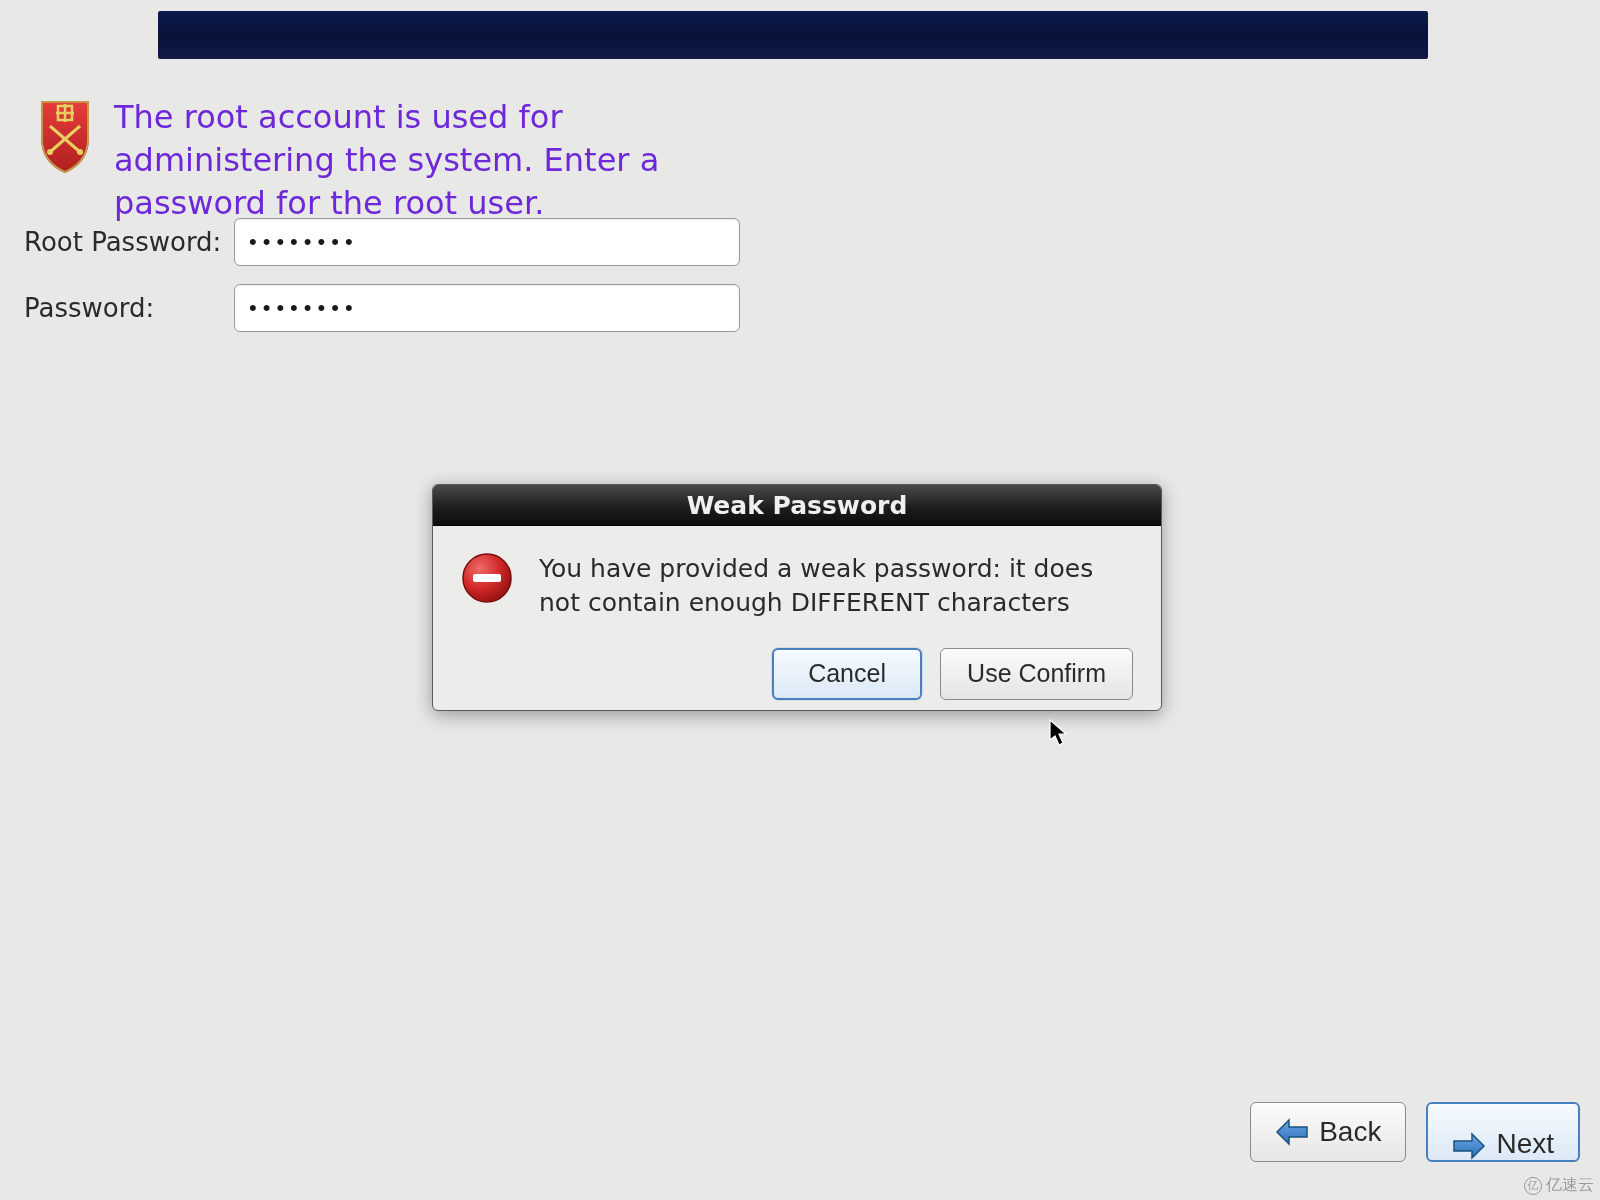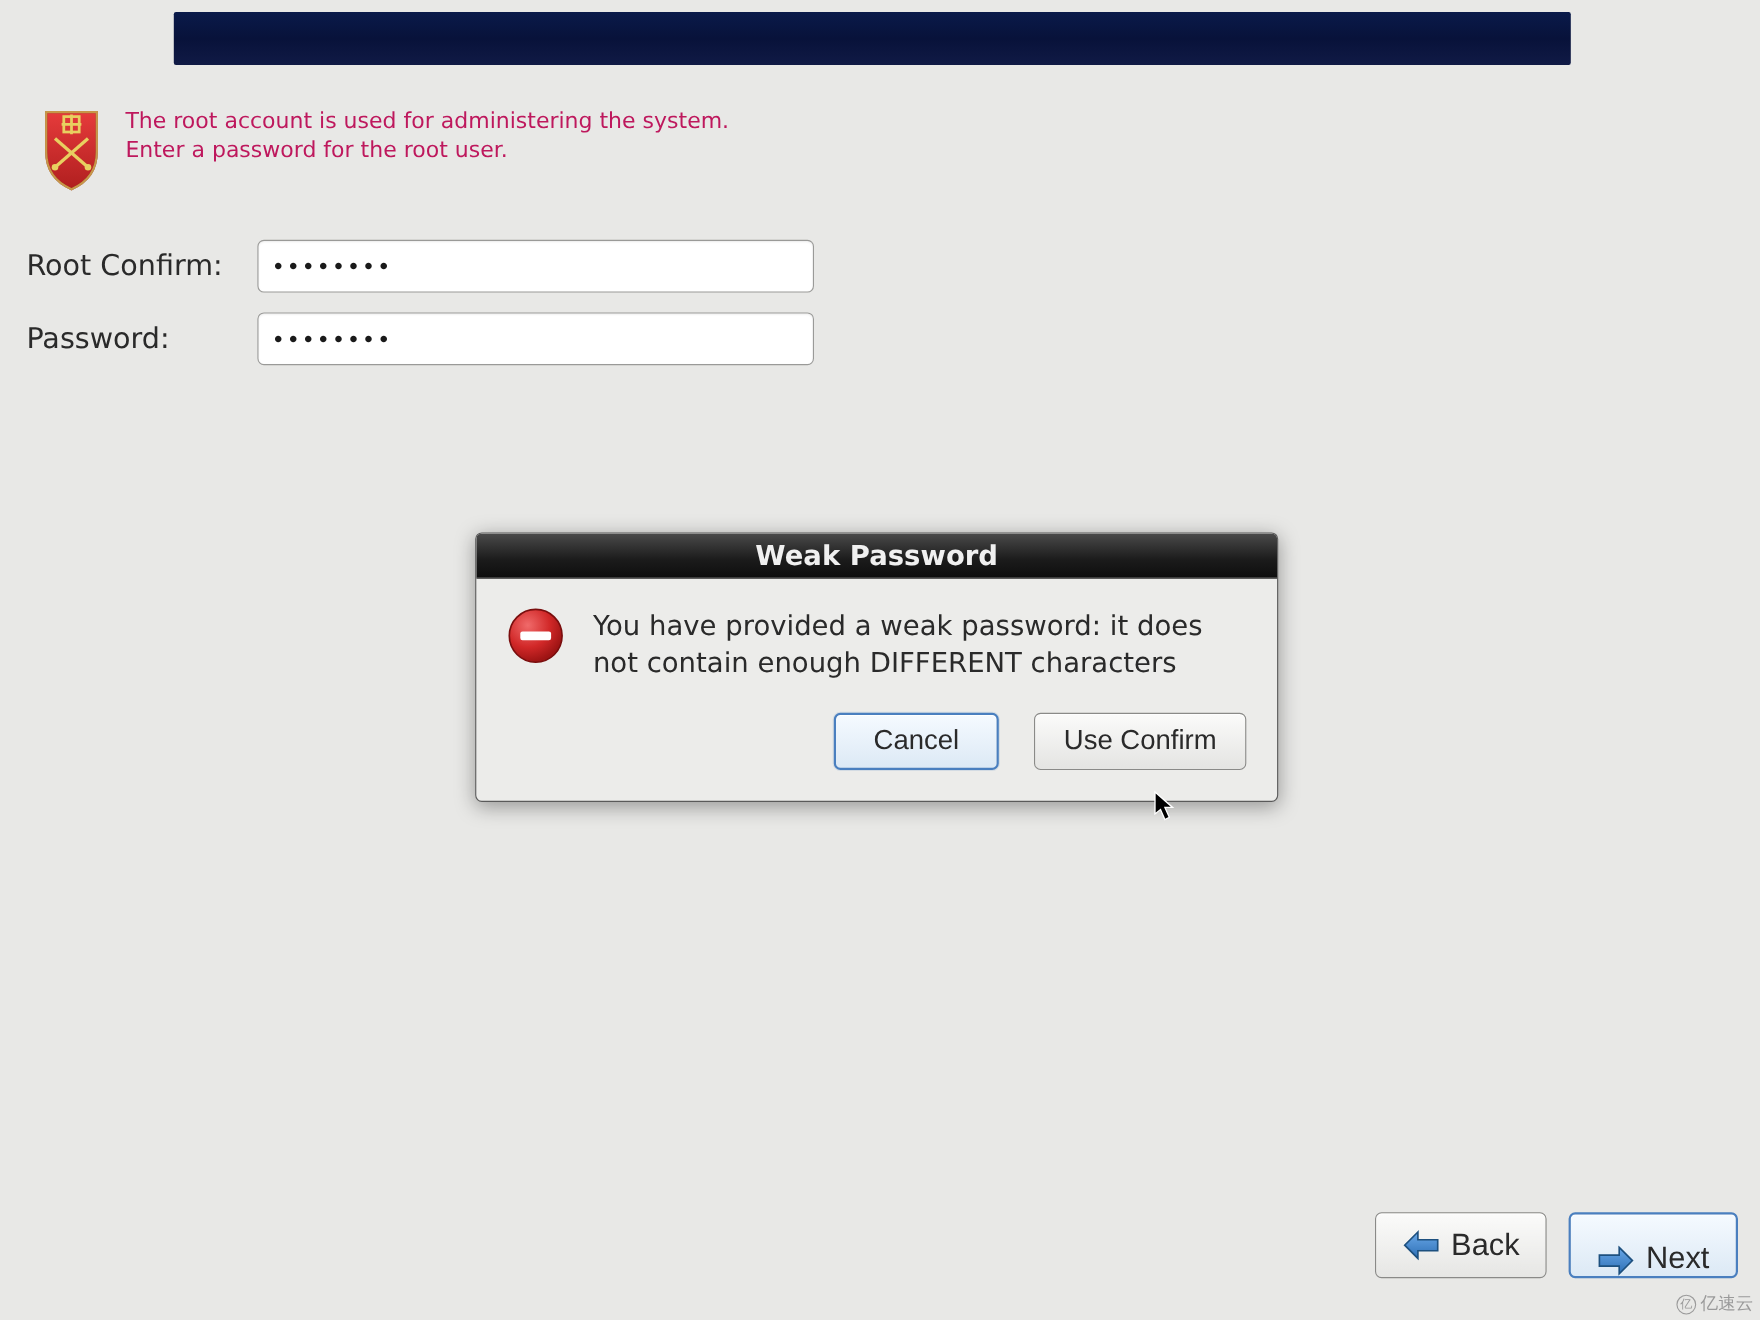--- a/index.html
+++ b/index.html
@@ -34,23 +34,23 @@
       align-items: flex-start;
       gap: 20px;
       width: 720px;
     }
     .shield-icon svg {
       width: 58px;
       height: 80px;
       display: block;
     }
     .instruction-text {
-      font-size: 20px;
+      font-size: 32px;
       line-height: 1.35;
-      color: #be185d;
+      color: #6d28d9;
       max-width: 570px;
     }
     .form-area {
       position: absolute;
       top: 218px;
       left: 24px;
     }
     .form-row {
       display: flex;
       align-items: center;
@@ -110,22 +110,22 @@
     }
     .dialog-message {
       font-size: 25px;
       line-height: 1.35;
       color: #2a2a2a;
       max-width: 590px;
     }
     .dialog-buttons {
       display: flex;
       justify-content: flex-end;
-      gap: 32px;
-      padding: 16px 28px 28px 28px;
+      gap: 18px;
+      padding: 16px 28px 10px 28px;
     }
     .gtk-button {
       min-width: 150px;
       height: 52px;
       padding: 0 26px;
       border: 1px solid #8a8a88;
       border-radius: 6px;
       background: linear-gradient(to bottom, #fbfbfa, #e4e4e2);
       font-size: 25px;
       color: #2a2a2a;
@@ -219,21 +219,21 @@
       <line x1="14" y1="30" x2="44" y2="56" stroke="#e8d060" stroke-width="3"></line>
       <circle cx="14" cy="56" r="3" fill="#e8d060"></circle>
       <circle cx="44" cy="56" r="3" fill="#e8d060"></circle>
     </svg>
   </span>
   <div class="instruction-text">The root account is used for administering the system.  Enter a password for the root user.</div>
 </div>
 
 <div class="form-area">
   <div class="form-row">
-    <div class="form-label">Root Confirm:</div>
+    <div class="form-label">Root Password:</div>
     <input type="password" class="pw-input" value="••••••••" style="">
   </div>
   <div class="form-row">
     <div class="form-label">Password:</div>
     <input type="password" class="pw-input" value="••••••••" style="">
   </div>
 </div>
 
 <div class="dialog">
   <div class="dialog-titlebar">Weak Password</div>

